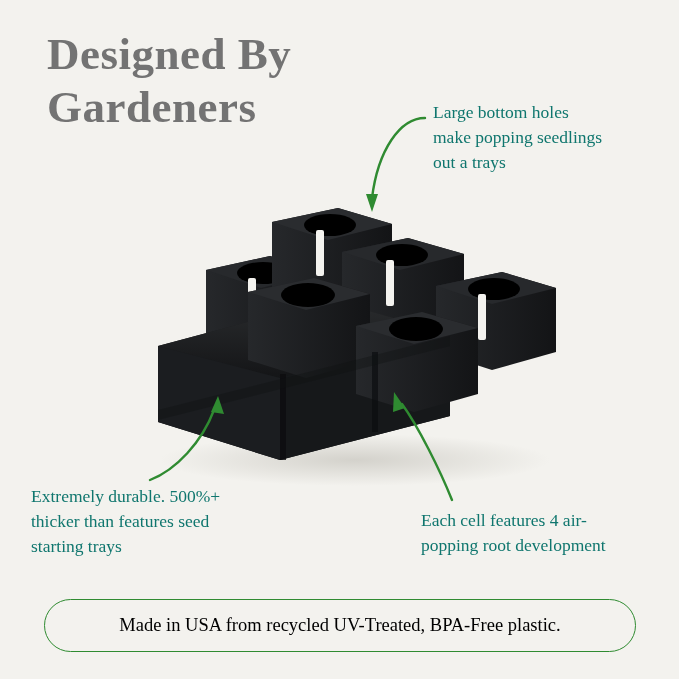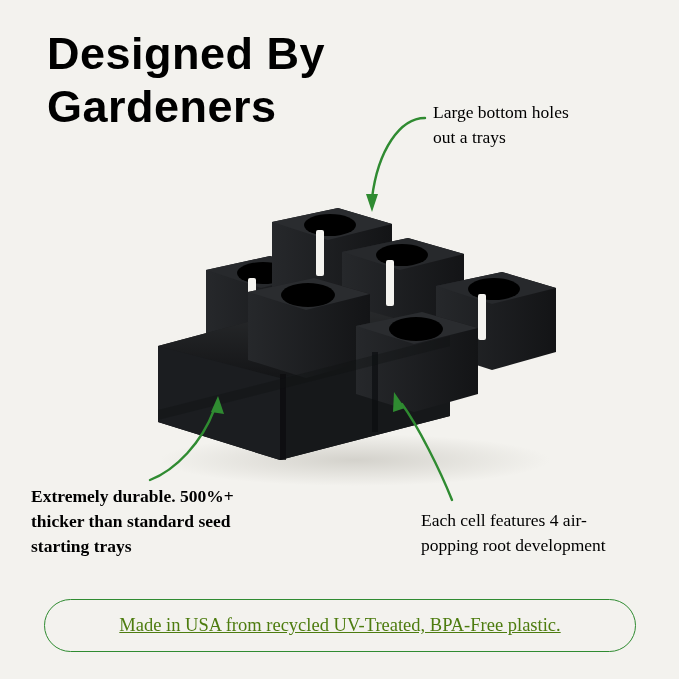--- a/index.html
+++ b/index.html
@@ -19,55 +19,54 @@
     height: 679px;
     background: #f3f2ee;
   }
 
   
   #headline {
     position: absolute;
     left: 47px;
     top: 28px;
     width: 400px;
-    font-family: Liberation Sans, sans-serif;
+    font-family: Liberation Serif, serif;
     font-weight: bold;
     font-size: 45px;
     line-height: 1.17;
     letter-spacing: 0.5px;
-    color: #000000;
+    color: #737373;
   }
   #headline .line {
     display: block;
     white-space: nowrap;
   }
 
   
   .annot {
     position: absolute;
-    color: #000000;
+    color: #0f766e;
     font-family: "Liberation Serif", serif;
     font-size: 17.5px;
     line-height: 1.42;
   }
   .annot .line {
     display: block;
     white-space: nowrap;
   }
 
   #annot-top {
     left: 433px;
     top: 100px;
     width: 240px;
   }
   #annot-left {
     left: 31px;
     top: 484px;
     width: 270px;
-    font-weight: bold;
   }
   #annot-right {
     left: 421px;
     top: 508px;
     width: 250px;
   }
 
   
   #arrows {
     position: absolute;
@@ -98,23 +97,22 @@
     border: 1.5px solid #2f8b31;
     border-radius: 27px;
     display: flex;
     align-items: center;
     justify-content: center;
     background: transparent;
   }
   #footer-pill .txt {
     font-family: "Liberation Serif", serif;
     font-size: 18.5px;
-    color: #4d7c0f;
+    color: #000000;
     white-space: nowrap;
-    text-decoration: underline;
   }
 </style>
 </head>
 <body>
 
 <div id="page">
 
   <div id="headline">
     <span class="line">Designed By</span>
     <span class="line">Gardeners</span>
@@ -187,26 +185,27 @@
       </g>
 
       <rect x="160" y="214" width="6" height="86" fill="#0c0d0f" opacity="0.8"></rect>
       <rect x="252" y="192" width="6" height="80" fill="#0c0d0f" opacity="0.7"></rect>
       <path d="M38 250 L330 176 L330 186 L38 260 Z" fill="#0f1012" opacity="0.35"></path>
     </svg>
   </div>
 
   <div class="annot" id="annot-top">
     <span class="line">Large bottom holes</span>
+    <span class="line">make popping seedlings</span>
     <span class="line">out a trays</span>
   </div>
 
   <div class="annot" id="annot-left">
     <span class="line">Extremely durable. 500%+</span>
-    <span class="line">thicker than standard seed</span>
+    <span class="line">thicker than features seed</span>
     <span class="line">starting trays</span>
   </div>
 
   <div class="annot" id="annot-right">
     <span class="line">Each cell features 4 air-</span>
     <span class="line">popping root development</span>
   </div>
 
   <svg id="arrows" viewBox="0 0 679 679">
 

